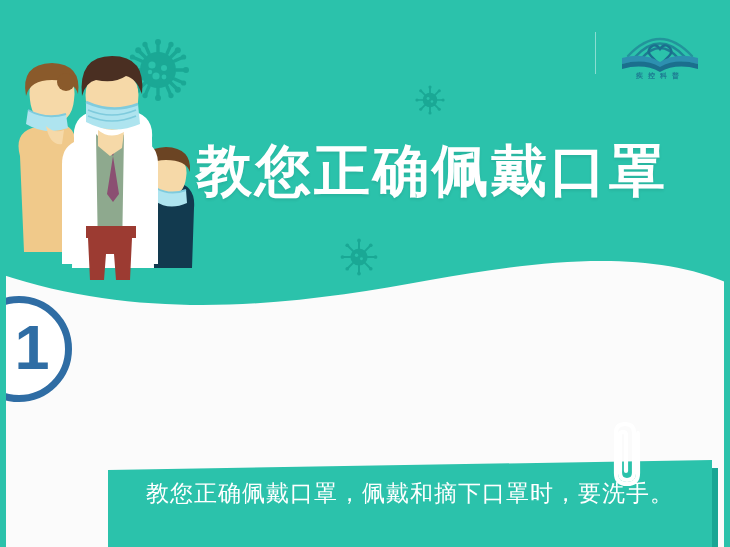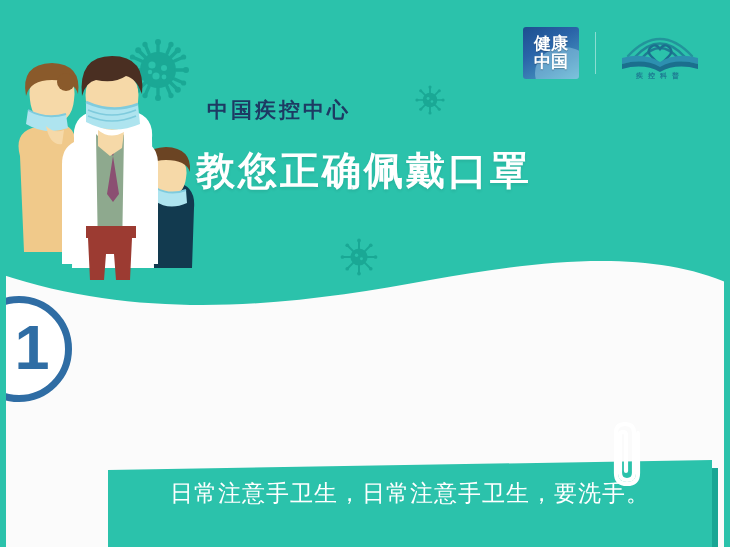--- a/index.html
+++ b/index.html
@@ -61,21 +61,21 @@
     letter-spacing:5px; font-weight:bold; opacity:.85;
   }
 
   
   .subtitle {
     position:absolute; left:207px; top:96px; z-index:6;
     color:#1d3a63; font-size:21px; font-weight:bold; letter-spacing:3px;
   }
   .main-title {
     position:absolute; left:196px; top:140px; z-index:6;
-    color:#ffffff; font-size:39px; font-weight:bold; letter-spacing:3px;
+    color:#ffffff; font-size:56px; font-weight:bold; letter-spacing:3px;
     line-height:62px; text-shadow:0 2px 3px rgba(0,0,0,.08);
     white-space:nowrap;
   }
 
   
   .illustration { position:absolute; left:0; top:38px; width:205px; height:250px; z-index:5; }
   .illustration svg { display:block; }
 
   
   .virus { position:absolute; z-index:3; }
@@ -291,58 +291,53 @@
         <path d="M88 72 q24 10 48 0" stroke="#7fcbdd" stroke-width="1.6" fill="none"></path>
         <path d="M88 78 q24 10 48 0" stroke="#7fcbdd" stroke-width="1.6" fill="none"></path>
         <path d="M98 92 q12 10 26 2 l-2 16 -12 8 -12 -10z" fill="#f6d9a8"></path>
         <path d="M74 104 q-12 6 -12 22 l0 100 14 0z" fill="#ffffff"></path>
         <path d="M146 104 q12 6 12 22 l0 100 -14 0z" fill="#ffffff"></path>
       </g>
     </svg>
   </div>
 
   <div class="logo-row">
-    <div class="logo-healthy-china">
-      <span class="logo-hc-line">健康</span>
-      <span class="logo-hc-line">中国</span>
-    </div>
     <div class="logo-divider"></div>
     <div class="logo-cdc">
       <svg width="96" height="50" viewBox="0 0 96 50">
         <g fill="none" stroke="#1b6f8e" stroke-linecap="round">
           <path d="M16 30 q32 -34 64 0" stroke-width="2.4" opacity=".55"></path>
           <path d="M23 31 q25 -27 50 0" stroke-width="2.4" opacity=".7"></path>
           <path d="M30 32 q18 -20 36 0" stroke-width="2.4" opacity=".85"></path>
         </g>
         <path d="M48 23 q-4 -6 -9 -2 q-5 4 0 9 l9 9 l9 -9 q5 -5 0 -9 q-5 -4 -9 2z" fill="none" stroke="#1b6f8e" stroke-width="2.4"></path>
         <path d="M48 36 q-16 -10 -38 -4 l0 6 q22 -6 38 4 q16 -10 38 -4 l0 -6 q-22 -6 -38 4z" fill="#2d8fb0"></path>
         <path d="M48 41 q-16 -9 -38 -3 l0 5 q22 -6 38 3 q16 -9 38 -3 l0 -5 q-22 -6 -38 3z" fill="#1b6f8e"></path>
       </svg>
       <div class="logo-cdc-caption">疾控科普</div>
     </div>
   </div>
 
-  <div class="subtitle">中国疾控中心</div>
   <div class="main-title">教您正确佩戴口罩</div>
 
   <div class="white-panel">
     <svg viewBox="0 0 730 315" preserveAspectRatio="none">
       <path d="M0 42 C 150 92, 300 72, 430 48 C 540 28, 650 16, 730 52 L730 315 L0 315 Z" fill="#fbfbfb"></path>
     </svg>
   </div>
 
   <div class="step-row">
     <div class="step-circle">
       <span class="step-num">1</span>
     </div>
   </div>
 
   <div class="caption-shadow"></div>
   <div class="caption-banner"></div>
-  <div class="caption-text">日常注意手卫生，日常注意手卫生，要洗手。</div>
+  <div class="caption-text">教您正确佩戴口罩，佩戴和摘下口罩时，要洗手。</div>
 
   <div class="paperclip">
     <svg width="34" height="74" viewBox="0 0 34 74">
       <path d="M17 6 q9 0 9 9 l0 40 q0 7 -7 7 q-7 0 -7 -7 l0 -38 q0 -3 3 -3 q3 0 3 3 l0 36" fill="none" stroke="#ffffff" stroke-width="4.2" stroke-linecap="round"></path>
       <path d="M8 15 q0 -9 9 -9" fill="none" stroke="#ffffff" stroke-width="4.2" stroke-linecap="round"></path>
       <path d="M8 15 l0 40 q0 11 11 11 q11 0 11 -11 l0 -40" fill="none" stroke="#ffffff" stroke-width="4.2" stroke-linecap="round"></path>
     </svg>
   </div>
 
   <div class="edge-strip edge-left"></div>

